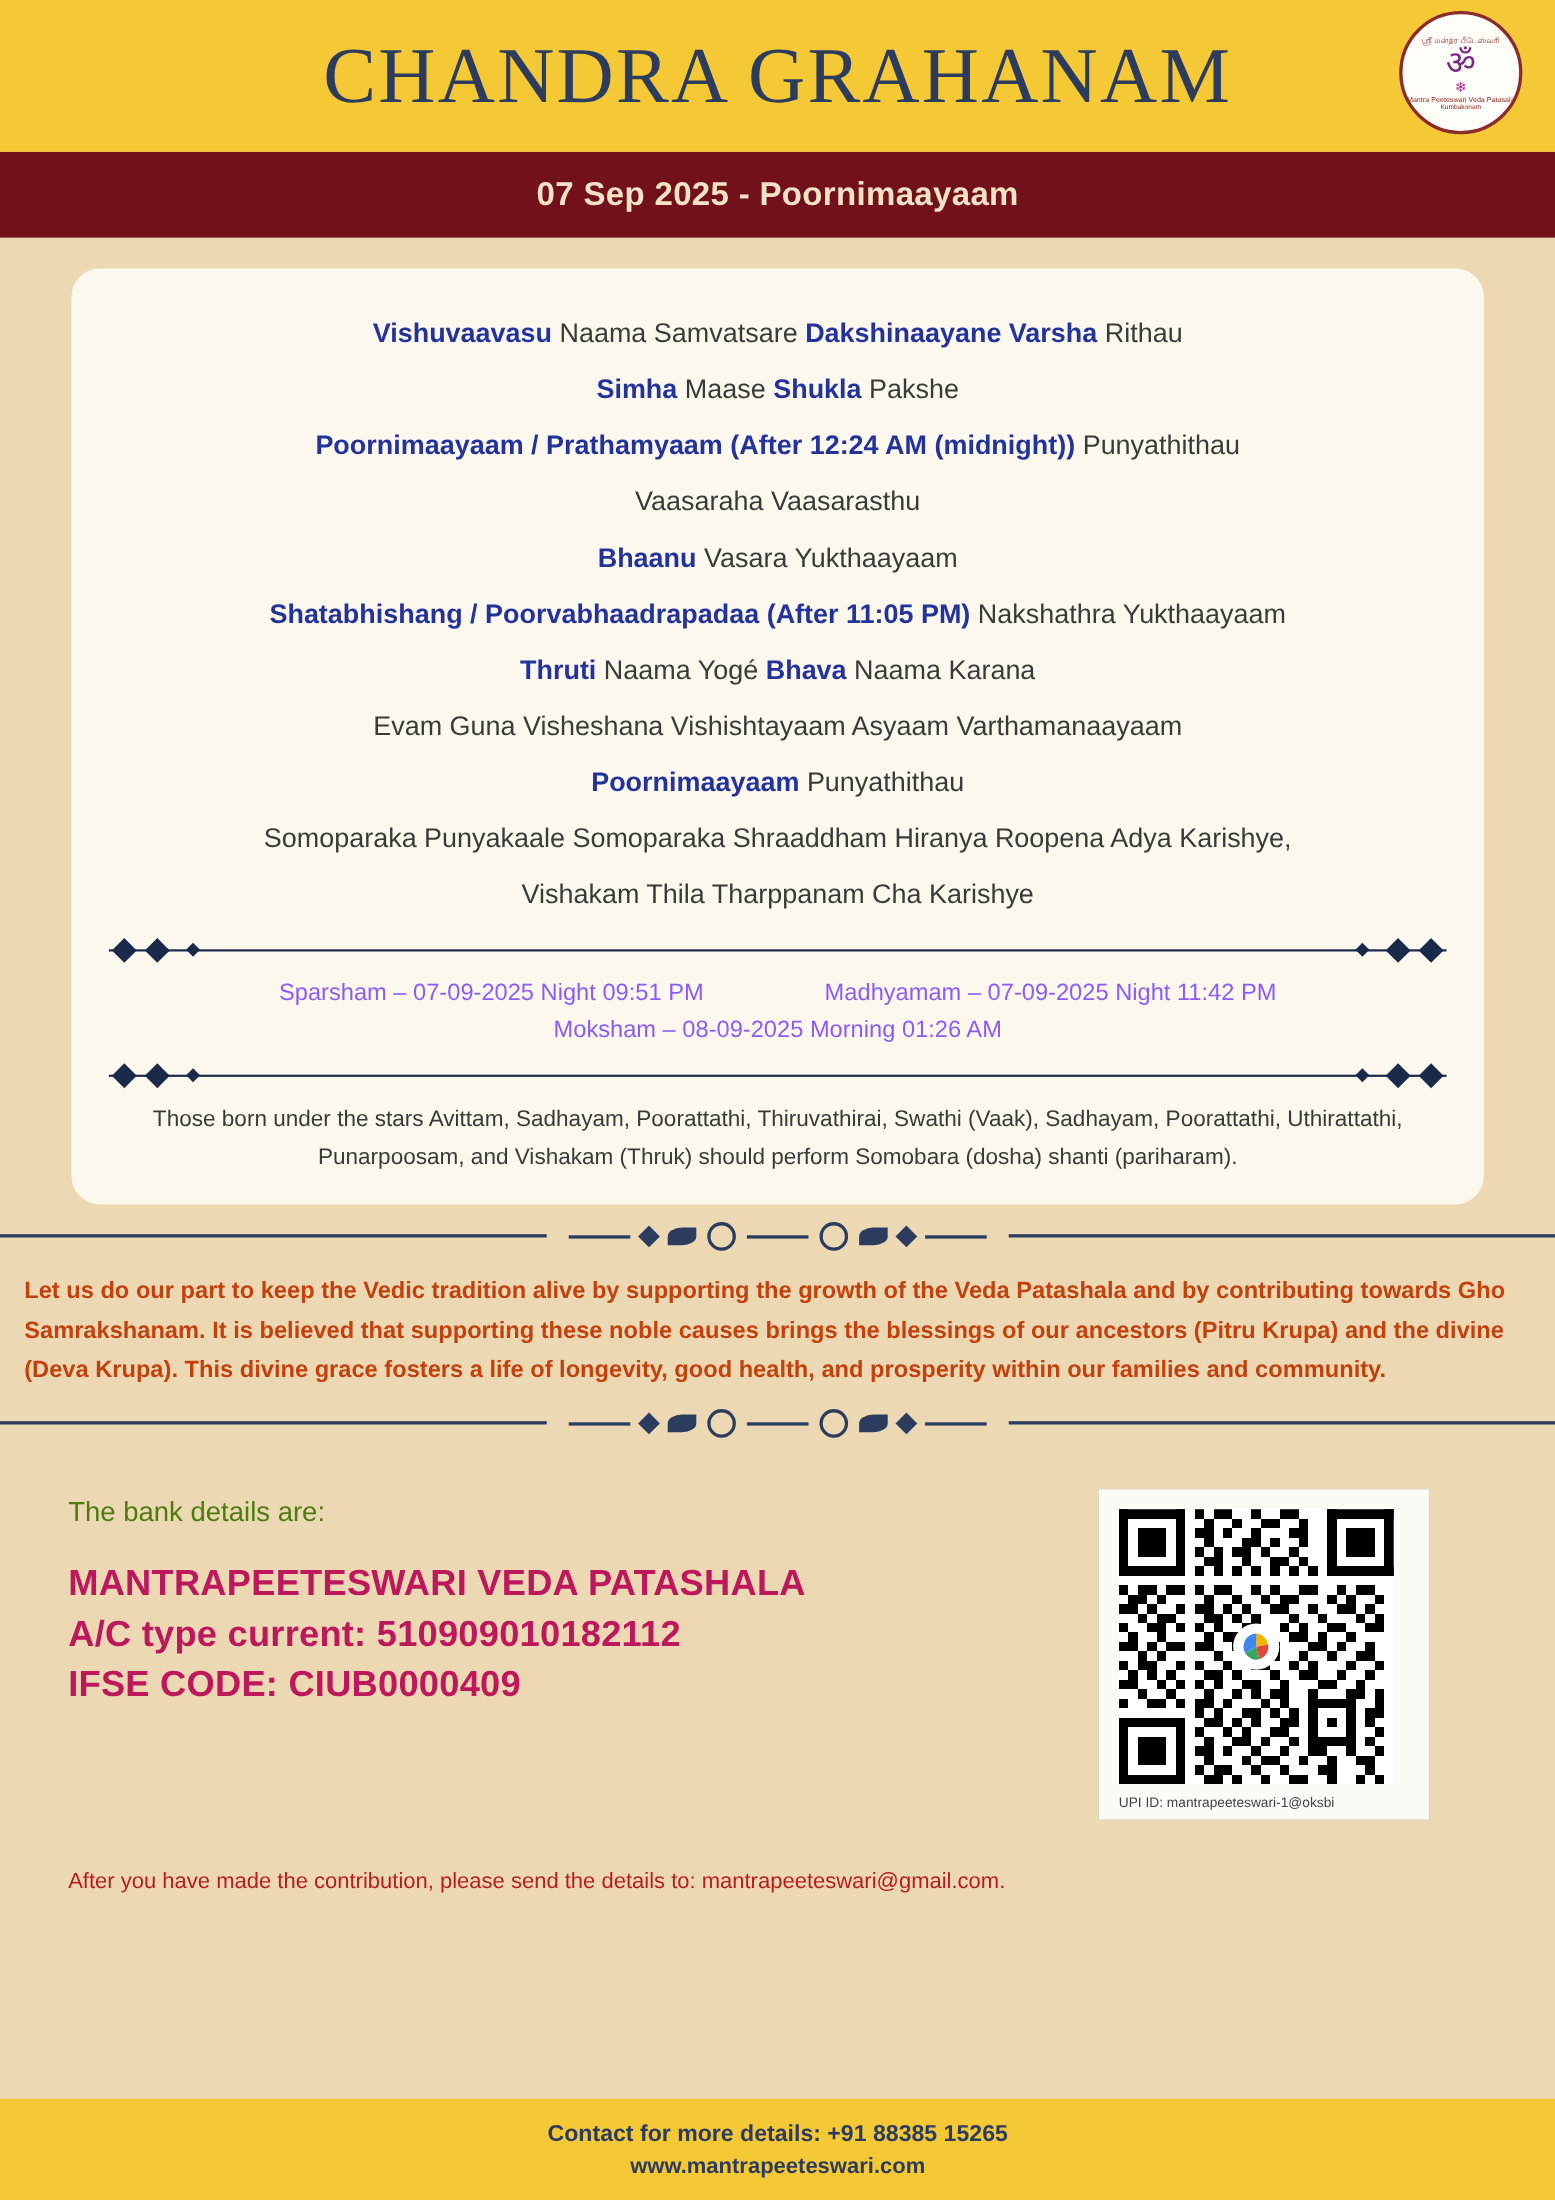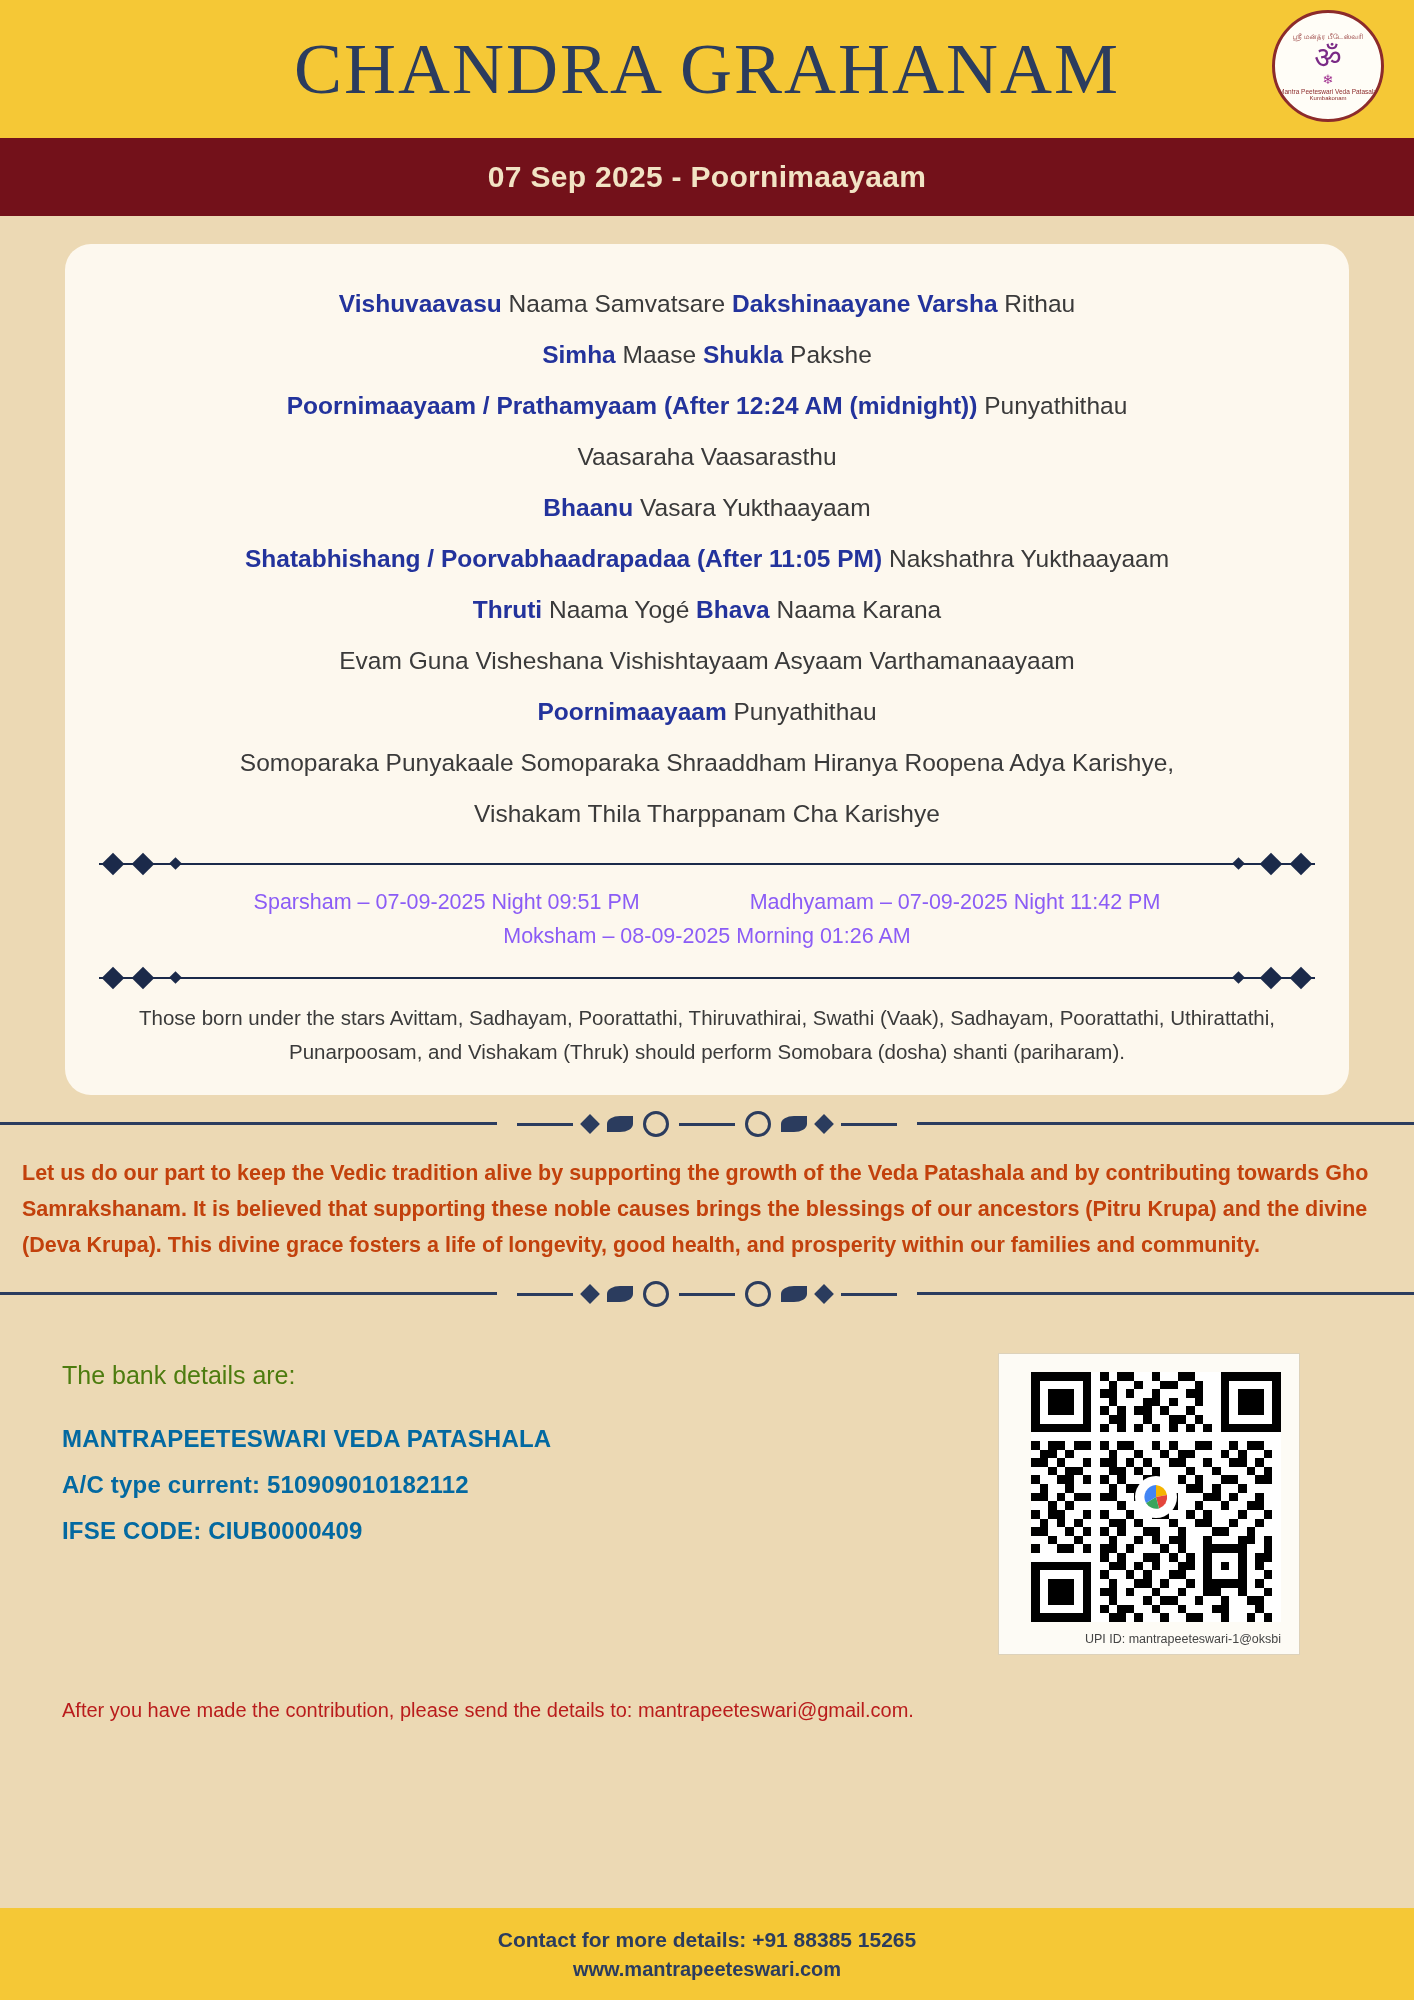--- a/index.html
+++ b/index.html
@@ -251,35 +251,35 @@
   .bank-left {
     flex: 1;
     padding-top: 8px;
   }
   .bank-intro {
     font-size: 25px;
     color: #4d7c0f;
     margin-bottom: 26px;
   }
   .bank-line {
-    font-size: 24px;
+    font-size: 33px;
     font-weight: bold;
-    color: #0369a1;
+    color: #be185d;
     line-height: 46px;
     letter-spacing: .2px;
   }
   .qr-box {
     width: 302px;
     background: #fdfbf5;
     border: 1px solid #ddd2bb;
     padding: 18px 18px 8px 18px;
     box-sizing: border-box;
     display: flex;
     flex-direction: column;
-    align-items: flex-end;
+    align-items: flex-start;
     margin-right: 52px;
   }
   .qr-img {
     width: 250px;
     height: 250px;
     position: relative;
     background: #ffffff;
   }
   .qr-img svg { display: block; }
   .qr-center {

